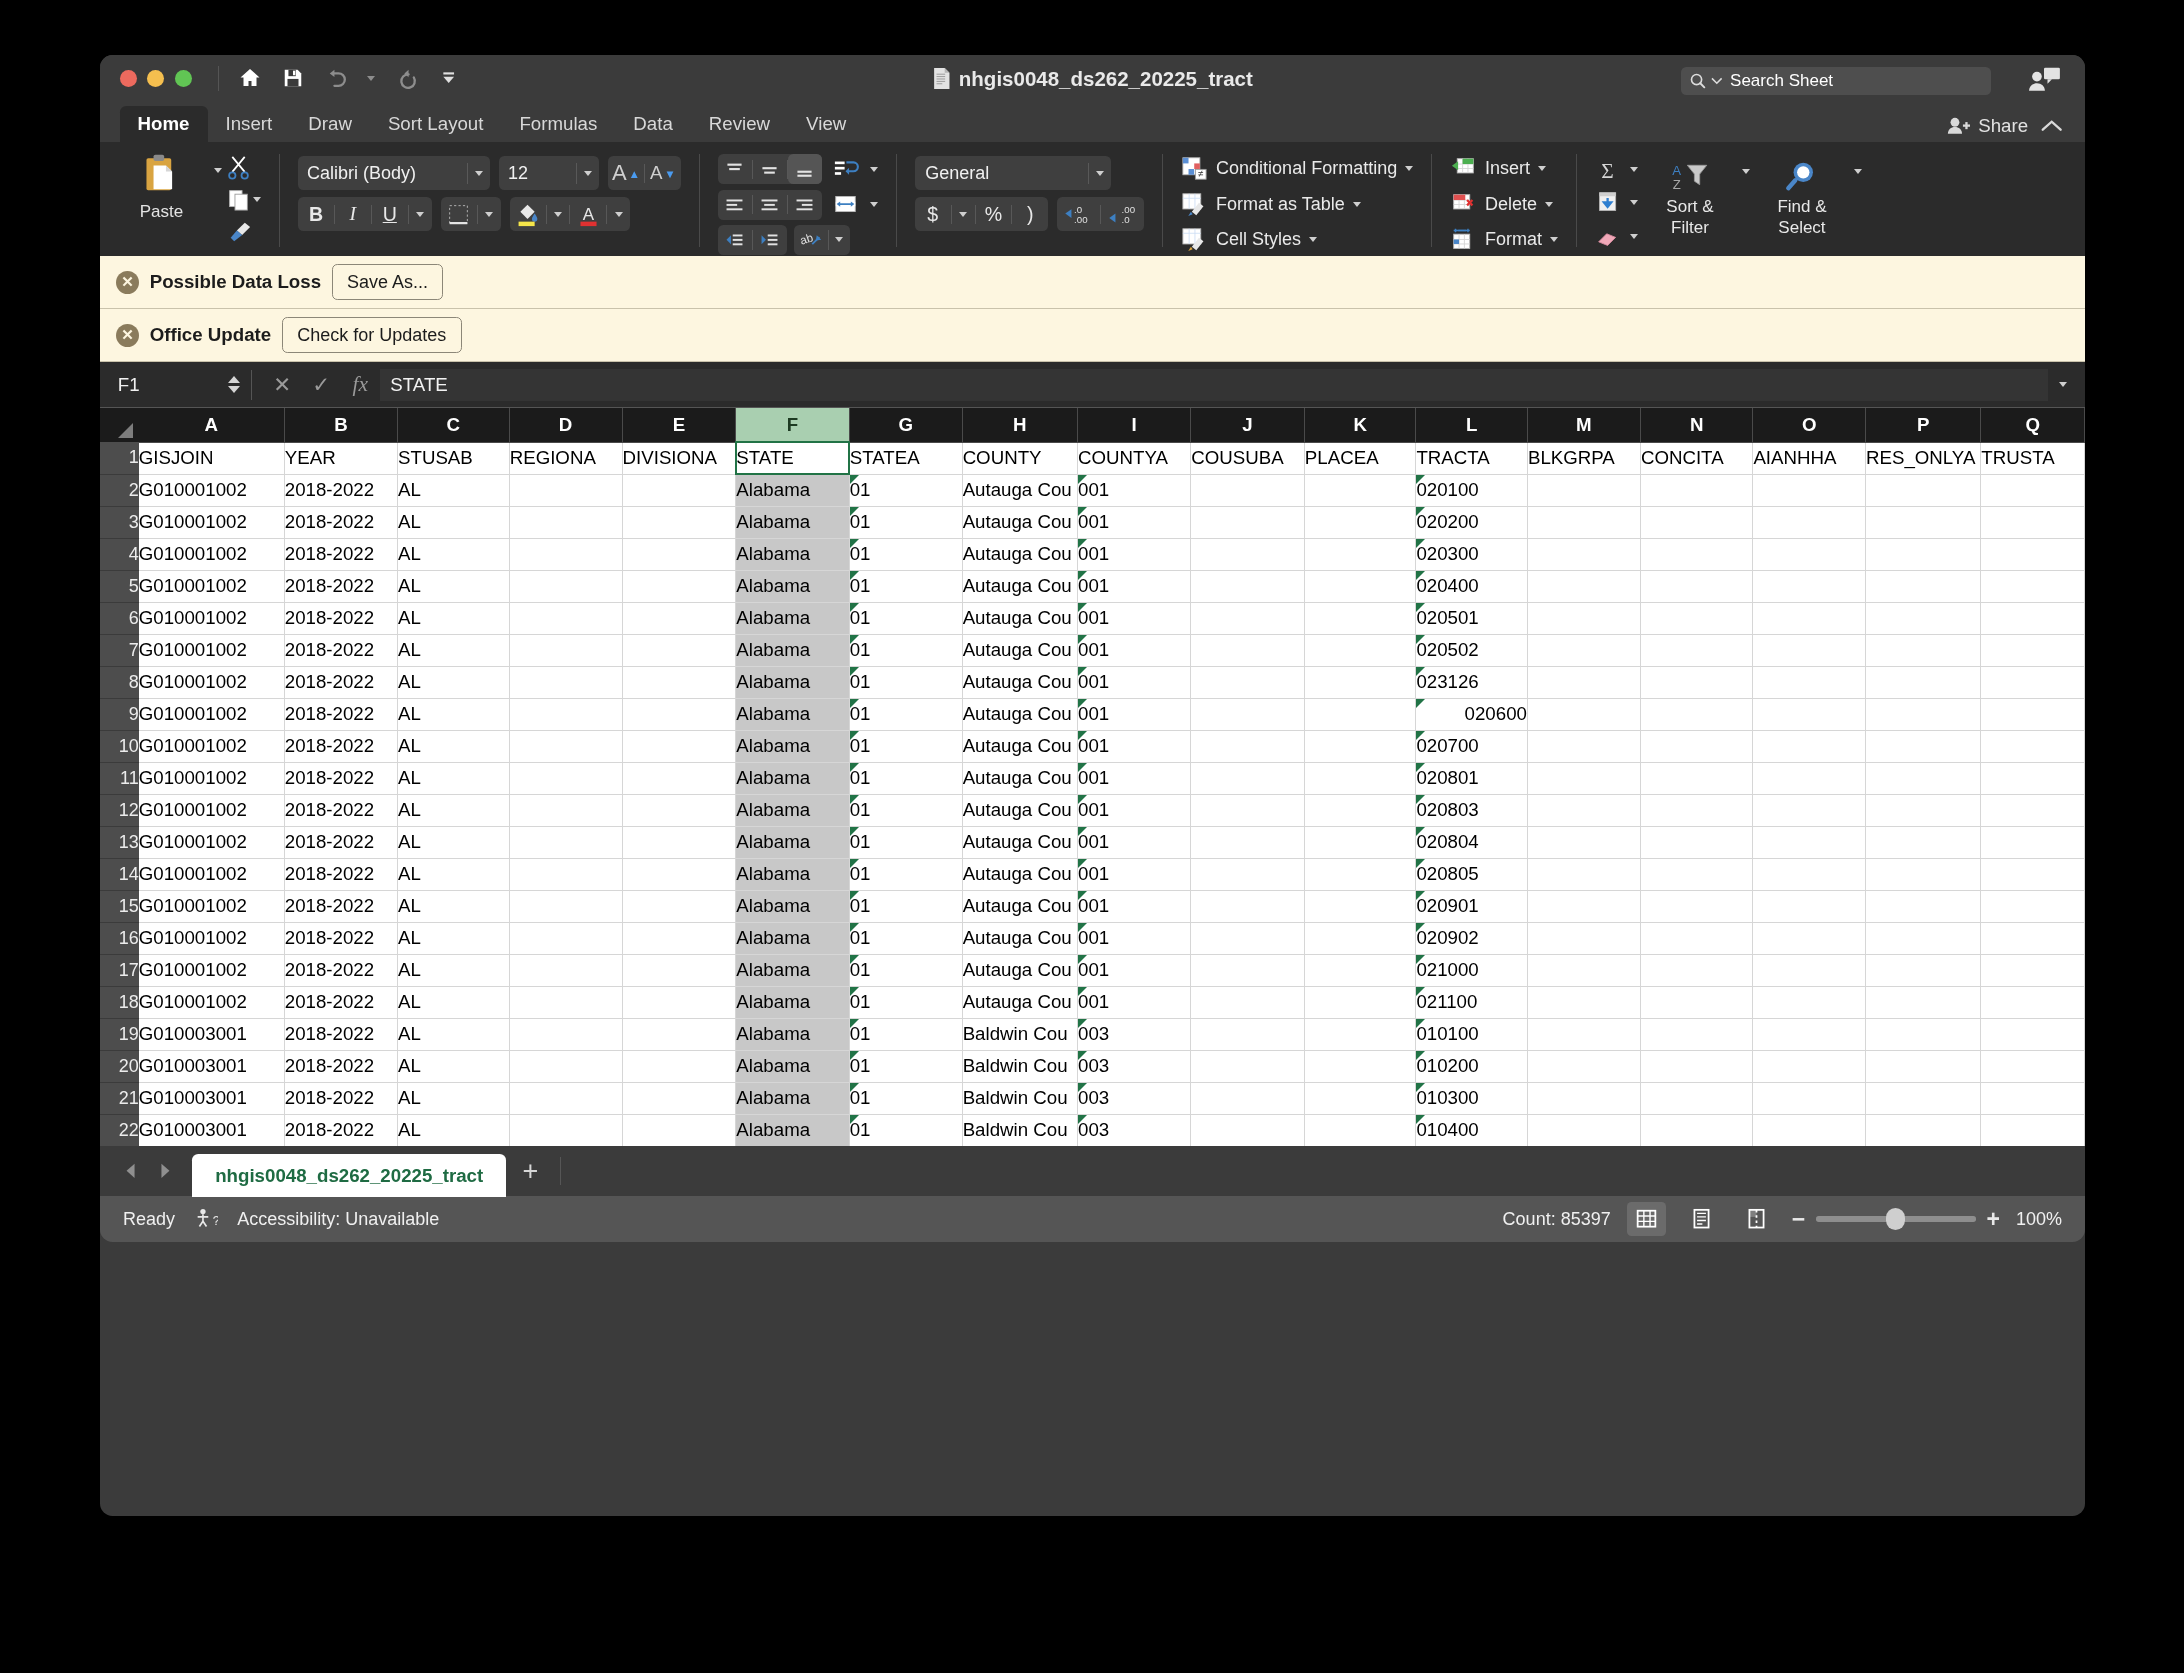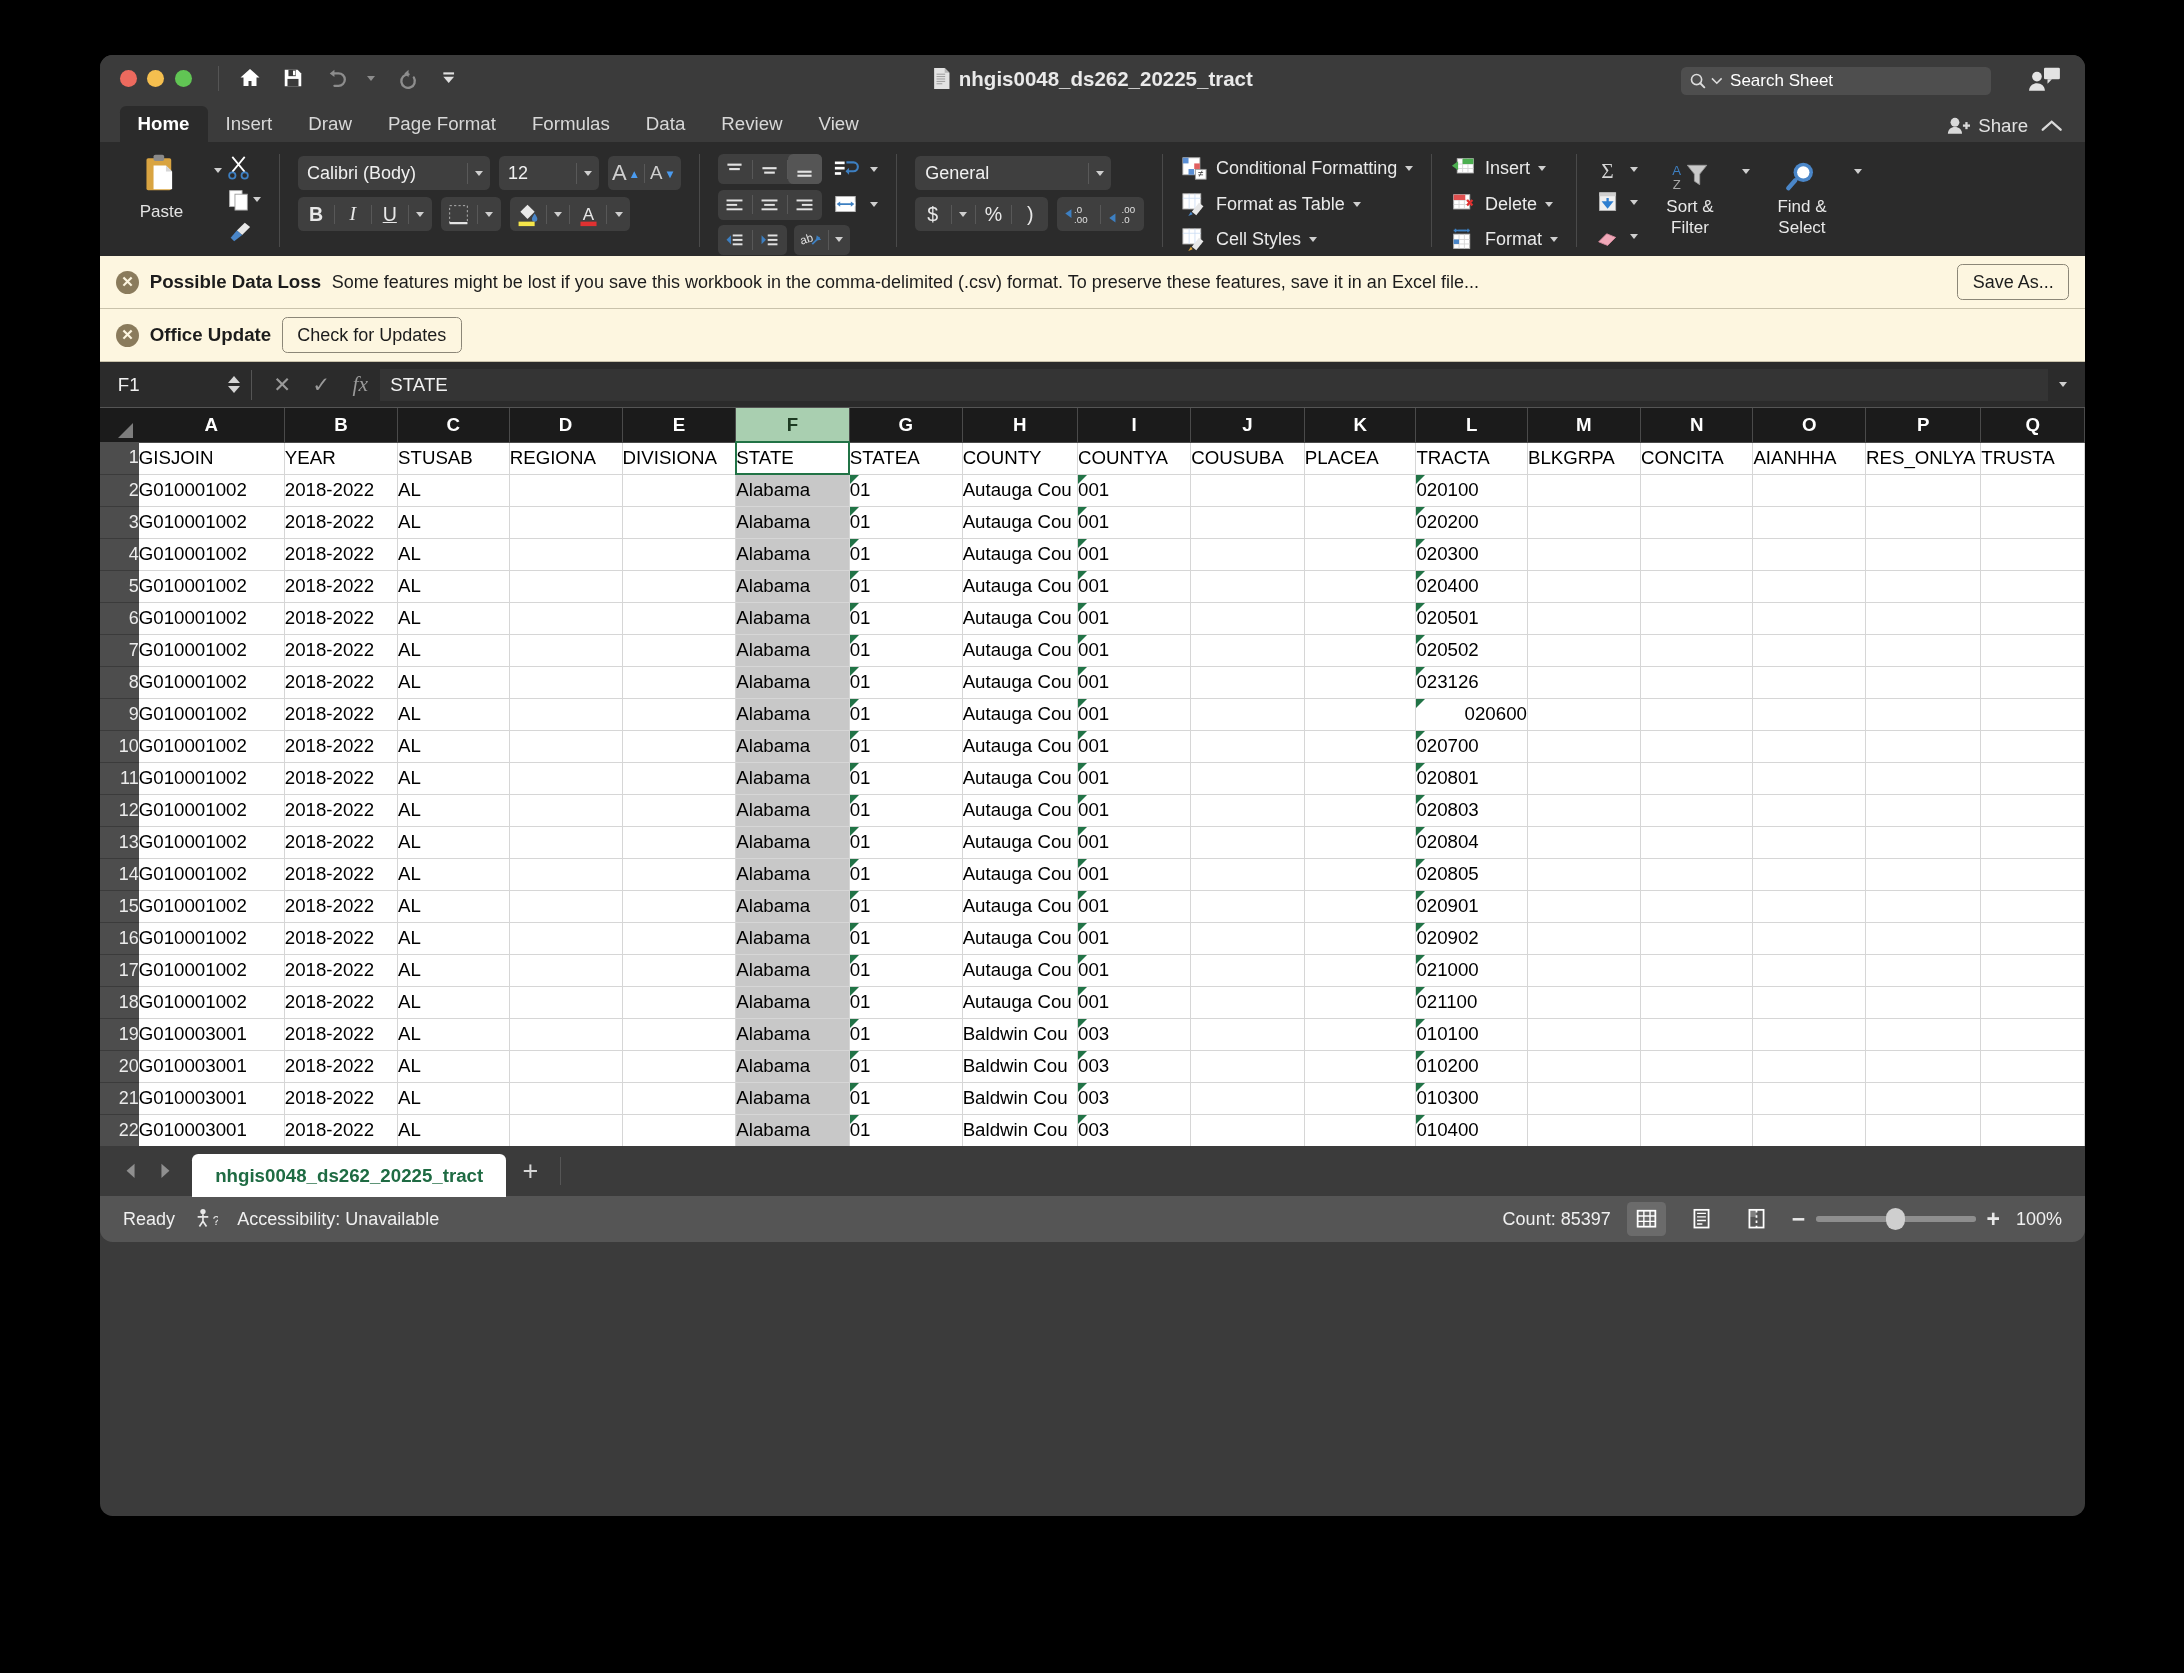--- a/index.html
+++ b/index.html
@@ -260,21 +260,21 @@
     <div class="tab active">
         <span>Home</span>
       </div>
     <div class="tab">
         <span>Insert</span>
       </div>
     <div class="tab">
         <span>Draw</span>
       </div>
     <div class="tab">
-        <span>Page Format</span>
+        <span>Sort Layout</span>
       </div>
     <div class="tab">
         <span>Formulas</span>
       </div>
     <div class="tab">
         <span>Data</span>
       </div>
     <div class="tab">
         <span>Review</span>
       </div>
@@ -712,21 +712,20 @@
       </div>
       <div style="display:flex;align-items:flex-start;padding-top:14.3px">
           <div class="caret"></div>
         </div>
     </div>
   </div>
 
   <div class="notice">
     <div class="xicon">✕</div>
     <span class="ttl">Possible Data Loss</span>
-    <span class="msg">Some features might be lost if you save this workbook in the comma-delimited (.csv) format. To preserve these features, save it in an Excel file...</span>
     <button class="act">Save As...</button>
   </div>
   <div class="notice">
     <div class="xicon">✕</div>
     <span class="ttl">Office Update</span>
     <button class="act">Check for Updates</button>
   </div>
 
   <div class="fbar">
     <div class="namebox">

